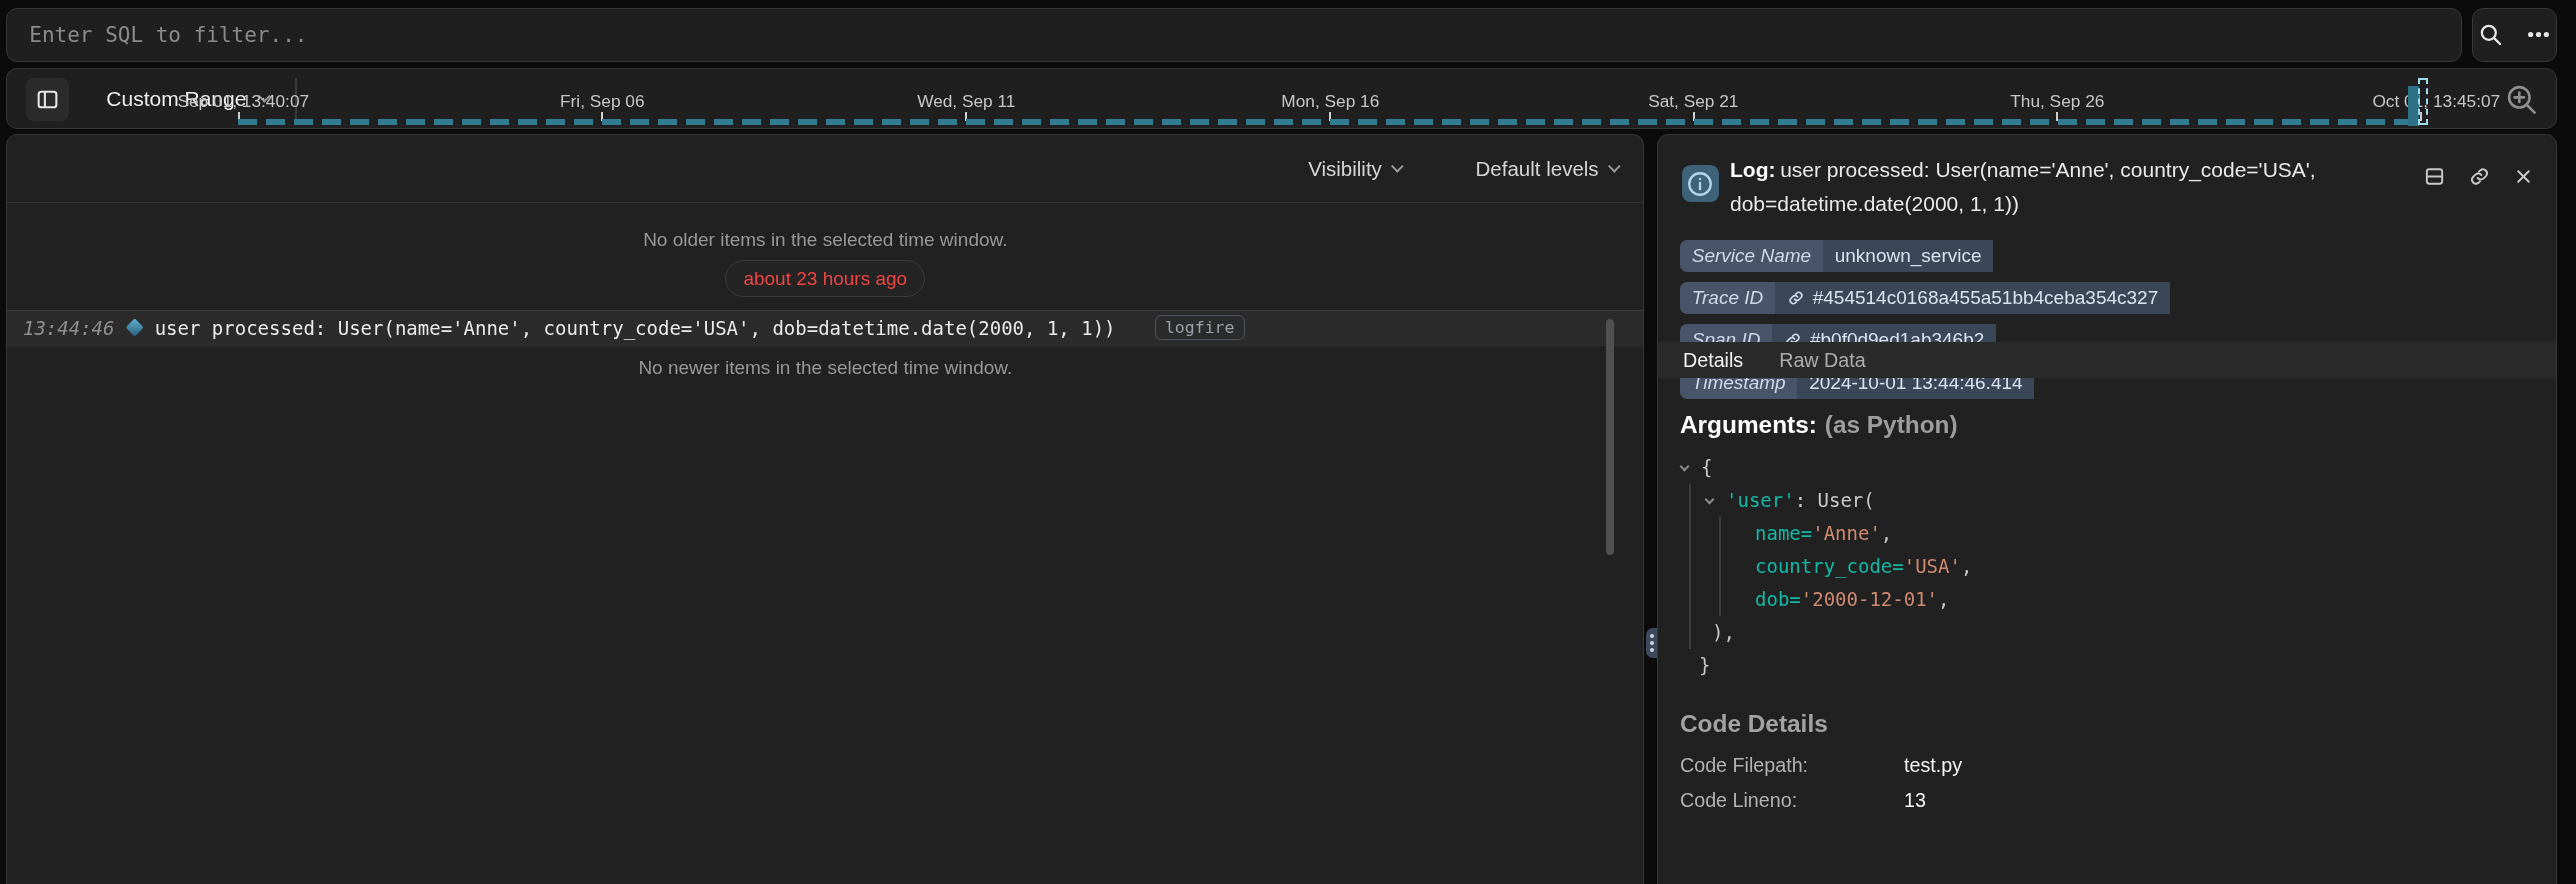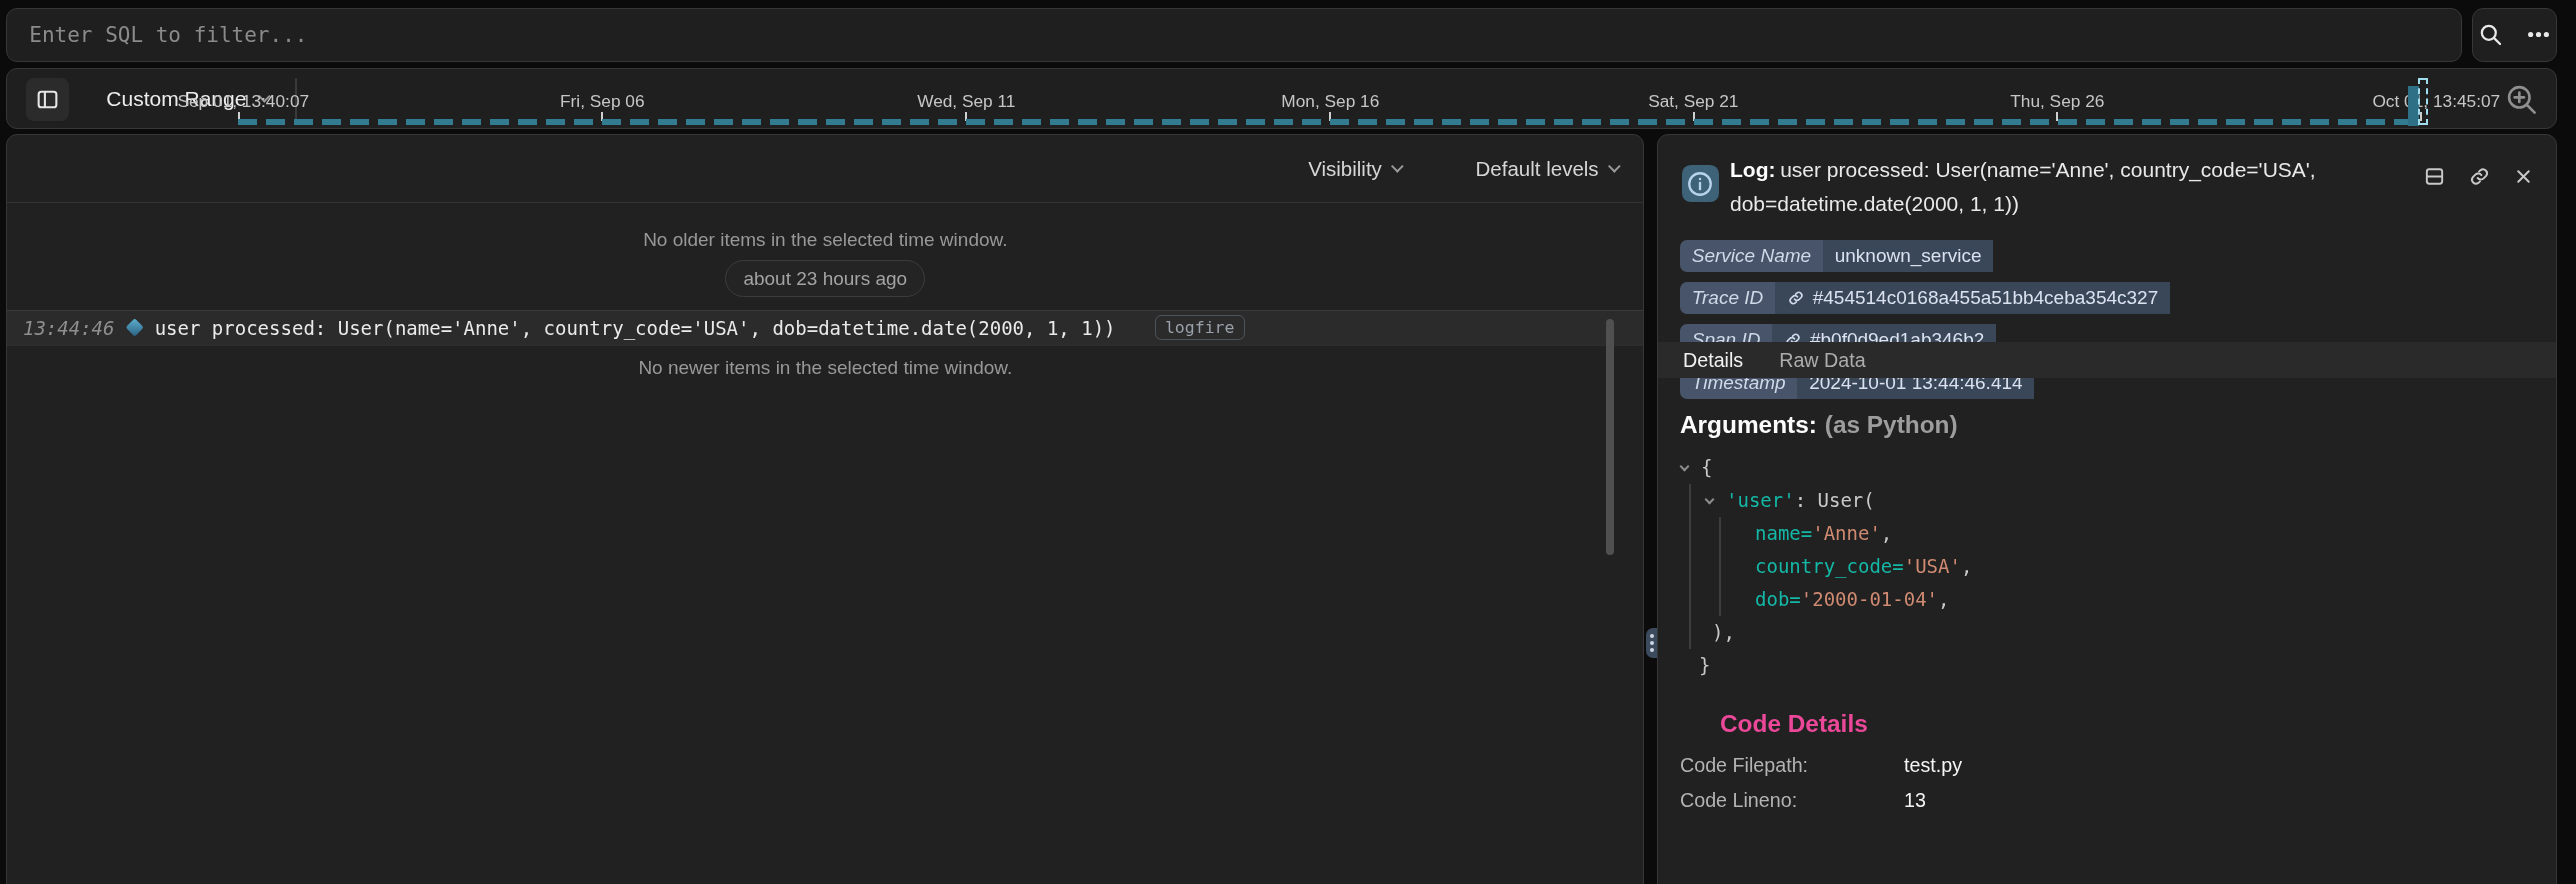--- a/index.html
+++ b/index.html
@@ -36,21 +36,21 @@
 
   .chev { display:inline-block; width:8.7px; height:8.7px; border-right:2.4px solid #9a9a9a; border-bottom:2.4px solid #9a9a9a; transform:rotate(45deg) translate(-1.6px,-1.6px); }
 
   
   #left-panel { left:6.3px; top:134px; width:1638px; height:772px; background:#212121; overflow:hidden; }
   #left-header { height:68px; border-bottom:1.6px solid #333333; display:flex; align-items:center; justify-content:flex-end; gap:38px; padding-right:25px; font-size:20.5px; color:#d6d6d6; }
   .dropdown { display:flex; align-items:center; gap:11px; cursor:default;margin-left:36px; }
   .note { text-align:center; font-size:19px; color:#989898; }
   #no-older { margin-top:26px; }
   #ago-wrap { text-align:center; margin-top:9.4px; }
-  #ago-pill { display:inline-block; padding:6.3px 17.3px; border-radius:786px; background:#242424; border:1.6px solid #3c3c3c; color:#a3a3a3; font-size:19px; }
+  #ago-pill { display:inline-block; padding:6.3px 17.3px; border-radius:786px; background:#242424; border:1.6px solid #3c3c3c; color:#ef4444; font-size:19px; }
   #log-row { margin-top:12.6px; height:36px; background:#2b2b2b; border-top:1.6px solid #3a3a3a; border-bottom:1.6px solid #2e2e2e; display:flex; align-items:center; padding:0 15.7px; font-size:19px; }
   #log-time { color:#8f8f8f; font-style:italic; }
   #log-diamond { width:13.4px; height:13.4px; transform:rotate(45deg); background:linear-gradient(135deg,#5fb0d0,#2a6181); border-radius:2.4px; margin:0 13.4px; flex:none; }
   #log-msg { color:#eaeaea; white-space:nowrap; }
   #log-tag { margin-left:39px; padding:1.6px 9.4px; border:1.6px solid #4e545c; border-radius:6.3px; color:#9aa1ab; font-size:16.5px; }
   #no-newer { margin-top:11px; }
   #list-scroll-thumb { position:absolute; left:1606px; top:319px; width:7.9px; height:236px; border-radius:3.9px; background:#505050; }
 
   
   #divider-handle { position:absolute; left:1646px; top:628px; width:21px; height:30px; background:#3c4a5e; border-radius:7px;
@@ -73,21 +73,21 @@
   #detail-content { position:absolute; left:22px; top:260px; right:23.6px; }
   #args-heading { margin-top:15.7px; font-size:24.4px; font-weight:bold; color:#fcfcfc; }
   #args-heading .sub { color:#9d9d9d; margin-left:7.9px; }
   #code-block { margin-top:12.6px; position:relative; font-family:"DejaVu Sans Mono", monospace; font-size:19px; line-height:33px; color:#c9c9c9; }
   .code-line { position:relative; white-space:pre; }
   .tok-k { color:#14b8a6; }
   .tok-s { color:#d08a72; }
   .tok-p { color:#c9c9c9; }
   .code-chev { position:absolute; top:11.8px; width:7px; height:7px; border-right:2.4px solid #8c8c8c; border-bottom:2.4px solid #8c8c8c; transform:rotate(45deg); }
   .guide { position:absolute; width:1.6px; background:#3d3d3d; }
-  #cd-heading { margin-top:28px; font-size:24.4px; font-weight:bold; color:#ec4899;margin-left:40px; }
+  #cd-heading { margin-top:28px; font-size:24.4px; font-weight:bold; color:#a3a3a3; }
   #kv-rows { margin-top:9.4px; }
   .kv { display:flex; font-size:19.7px; line-height:35px; }
   .kv-label { width:224px; color:#b3b3b3; }
   .kv-value { color:#f5f5f5; }
   #attributes-header { margin-top:36px; display:flex; align-items:center; gap:15.7px; font-size:24.4px; font-weight:bold; color:#ffffff; }
   .chev-right { display:inline-block; width:10.2px; height:10.2px; border-right:3.9px solid #efefef; border-bottom:3.9px solid #efefef; transform:rotate(-45deg); border-radius:0.8px; }
 </style>
 </head>
 <body>
 
@@ -272,21 +272,21 @@
     </div>
 
     <div id="code-block">
       <i class="guide" style="left:9.4px; top:33px;  height:165px;"></i>
       <i class="guide" style="left:39px; top:66px;  height:99px;"></i>
 
     <div class="code-line" style="padding-left: 21px;"><span class="code-chev" style="left: 0.8px;"></span><span class="tok-p">{</span></div>
         <div class="code-line" style="padding-left: 46px;"><span class="code-chev" style="left: 26px;"></span><span class="tok-k">'user'</span><span class="tok-p">: User(</span></div>
         <div class="code-line" style="padding-left: 75px;"><span class="tok-k">name=</span><span class="tok-s">'Anne'</span><span class="tok-p">,</span></div>
         <div class="code-line" style="padding-left: 75px;"><span class="tok-k">country_code=</span><span class="tok-s">'USA'</span><span class="tok-p">,</span></div>
-        <div class="code-line" style="padding-left: 75px;"><span class="tok-k">dob=</span><span class="tok-s">'2000-01-04'</span><span class="tok-p">,</span></div>
+        <div class="code-line" style="padding-left: 75px;"><span class="tok-k">dob=</span><span class="tok-s">'2000-12-01'</span><span class="tok-p">,</span></div>
         <div class="code-line" style="padding-left: 32px;"><span class="tok-p">),</span></div>
         <div class="code-line" style="padding-left: 19px;"><span class="tok-p">}</span></div>
       </div>
 
     <div id="cd-heading">Code Details</div>
     <div id="kv-rows">
       <div class="kv">
         <span class="kv-label">Code Filepath:</span>
         <span class="kv-value">test.py</span>
       </div>

